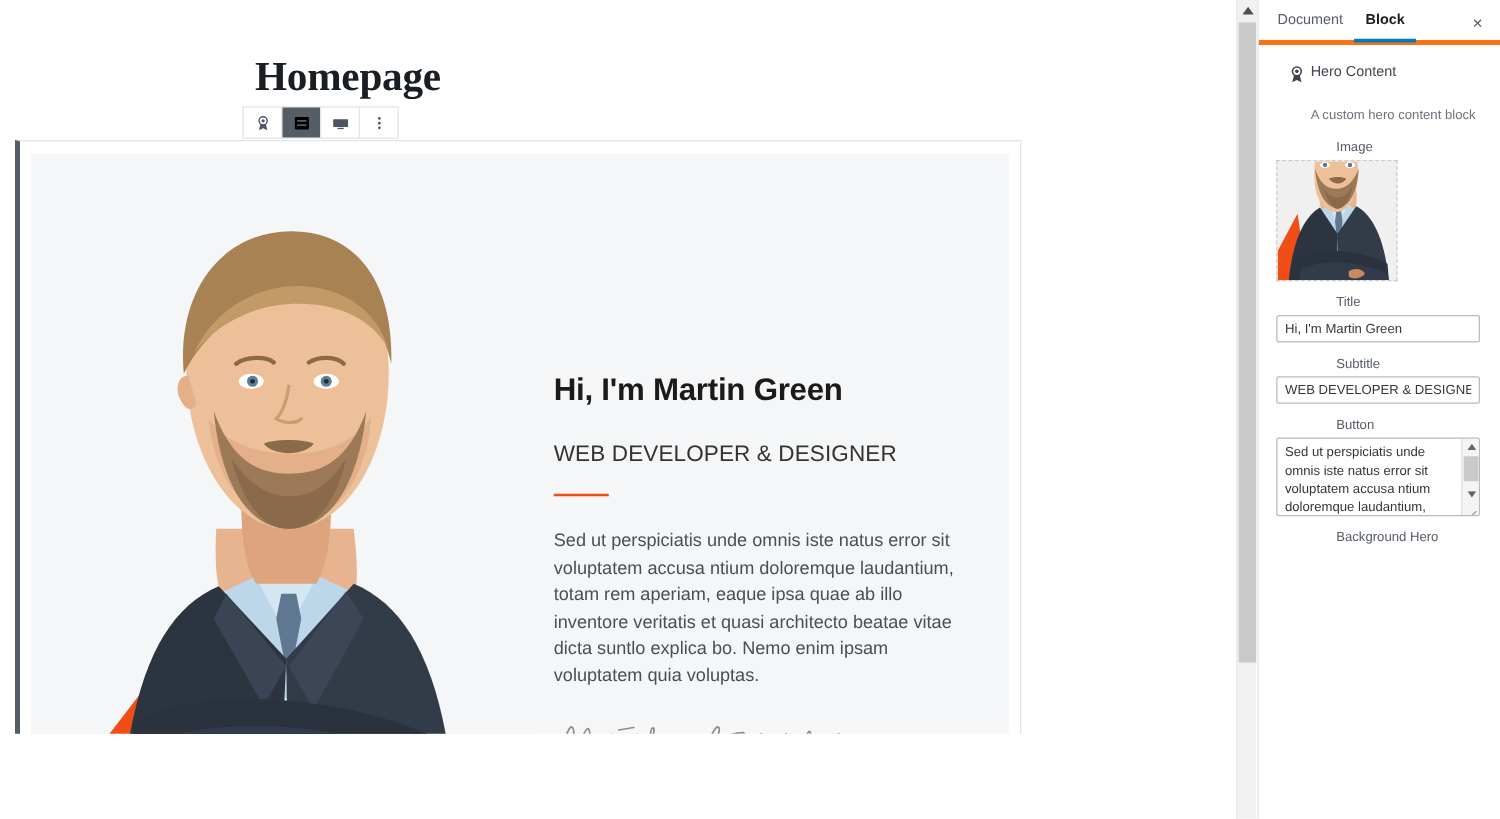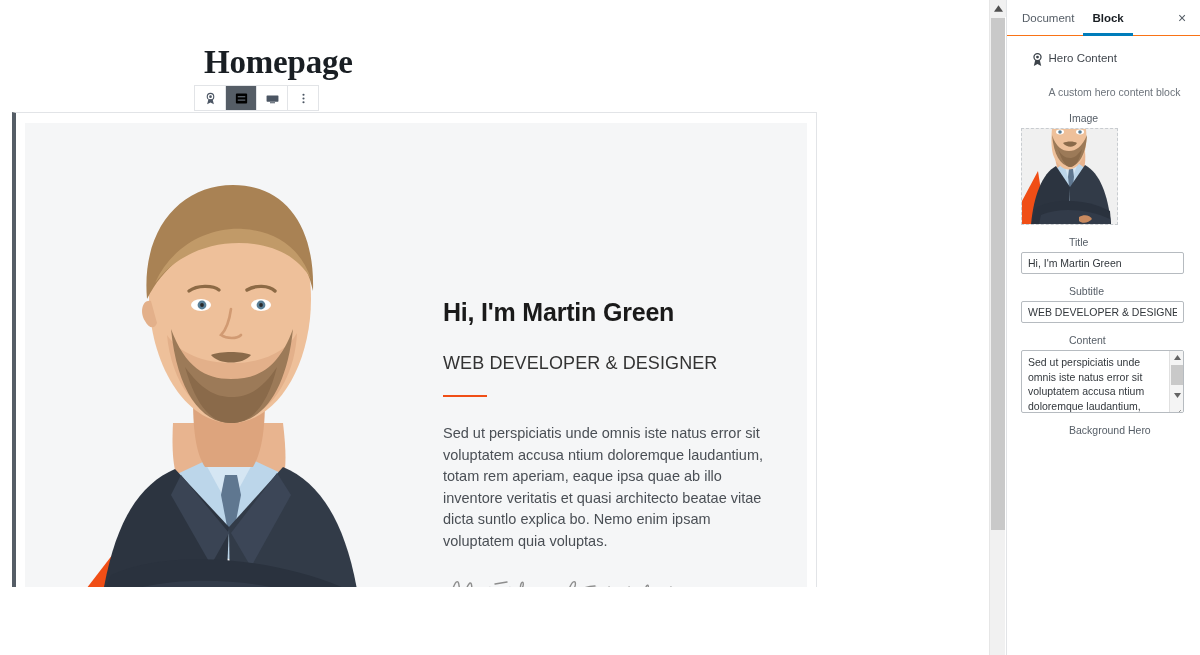--- a/index.html
+++ b/index.html
@@ -162,21 +162,21 @@
     left: 1006px; top: 0;
     width: 194px; height: 655px;
     background: #ffffff;
     border-left: 1px solid #e2e4e7;
     overflow: hidden;
   }
   .sb-tabs {
     display: flex;
     align-items: center;
     height: 36px;
-    border-bottom: 1px solid #f97316;
+    border-bottom: 4px solid #f97316;
     padding-left: 6px;
     position: relative;
   }
   .sb-tab {
     font-size: 11.5px;
     color: #555d66;
     padding: 0 9px;
     height: 36px;
     line-height: 36px;
     cursor: pointer;
@@ -495,21 +495,21 @@
         <span class="field-label">Title</span>
         <input class="txt-input" type="text" value="Hi, I'm Martin Green" style="">
       </div>
 
       <div class="field">
         <span class="field-label">Subtitle</span>
         <input class="txt-input" type="text" value="WEB DEVELOPER &amp; DESIGNER" style="">
       </div>
 
       <div class="field">
-        <span class="field-label">Content</span>
+        <span class="field-label">Button</span>
         <div class="textarea-wrap">
           <div class="textarea-text">Sed ut perspiciatis unde omnis iste natus error sit voluptatem accusa ntium doloremque laudantium, totam rem aperiam,</div>
           <div class="ta-scroll">
             <div class="ta-arrow">
               <svg width="7" height="5" viewBox="0 0 10 7">
                   <path d="M5 0 L10 7 L0 7 Z"></path>
                 </svg>
             </div>
             <div class="ta-thumb"></div>
             <div class="ta-arrow" style="position:absolute;bottom:10px;">

